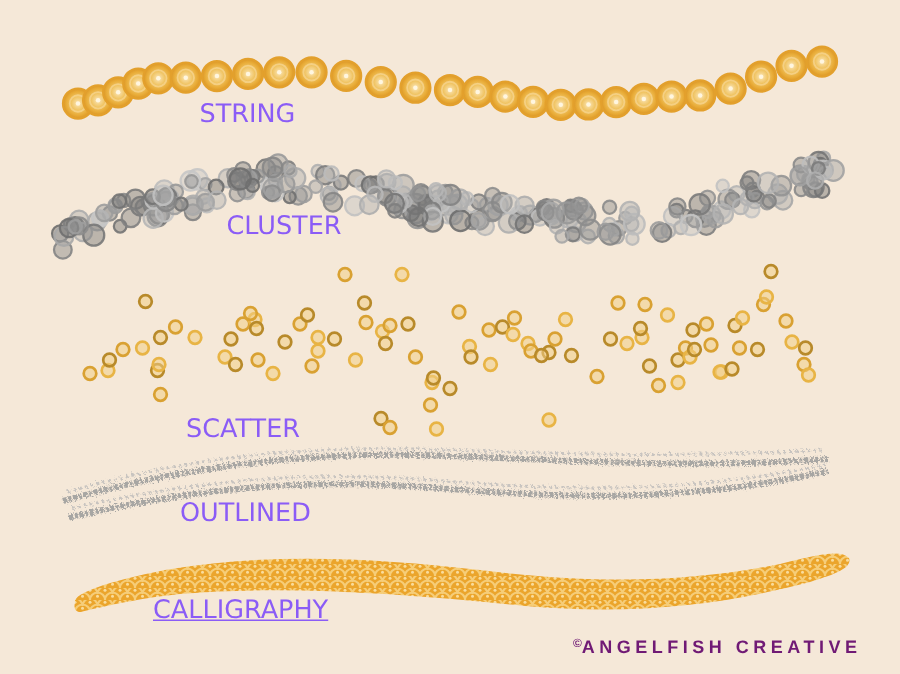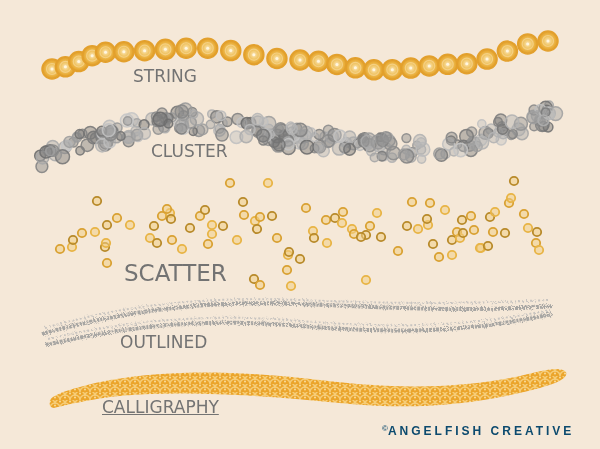--- a/index.html
+++ b/index.html
@@ -1,24 +1,24 @@
 <!DOCTYPE html>
 <html><head>
 <meta charset="utf-8">
 <style>
   html, body { margin:0; padding:0; }
   body { width:600px; height:449px; overflow:hidden; background:#f5e8d8; position:relative; font-family:"Liberation Sans", sans-serif; }
   #canvas { position:absolute; left:0; top:0; width:600px; height:449px; }
-  .label { position:absolute; color:#737373; font-family:"DejaVu Sans", sans-serif; font-weight:normal; letter-spacing:0px; }
+  .label { position:absolute; color:#8b5cf6; font-family:"DejaVu Sans", sans-serif; font-weight:normal; letter-spacing:0px; }
   .lbl-string { left:133px; top:66px; font-size:17px; }
   .lbl-cluster { left:124px; top:141px; font-size:17px;margin-left:27px; }
-  .lbl-scatter { left:124px; top:260px; font-size:23px; }
+  .lbl-scatter { left:124px; top:276px; font-size:17px; }
   .lbl-outlined { left:120px; top:332px; font-size:17px;text-align:center; }
   .lbl-calli { left:102px; top:397px; font-size:17px;text-decoration:underline; }
-  .credit { position:absolute; left:382px; top:424px; color:#0c4a6e; font-size:12px; letter-spacing:3px; font-weight:bold; font-family:"Liberation Sans", sans-serif; }
+  .credit { position:absolute; left:382px; top:424px; color:#701a75; font-size:12px; letter-spacing:3px; font-weight:bold; font-family:"Liberation Sans", sans-serif; }
   .credit .copy { font-size:8px; vertical-align:top; letter-spacing:0; }
 </style>
 </head>
 <body>
 
 <svg id="canvas" width="600" height="449" viewBox="0 0 600 449" xmlns="http://www.w3.org/2000/svg">
   <defs>
     <radialGradient id="beadGrad" cx="50%" cy="50%" r="50%">
       <stop offset="0%" stop-color="#fbe6b8"></stop>
       <stop offset="45%" stop-color="#f0c463"></stop>

